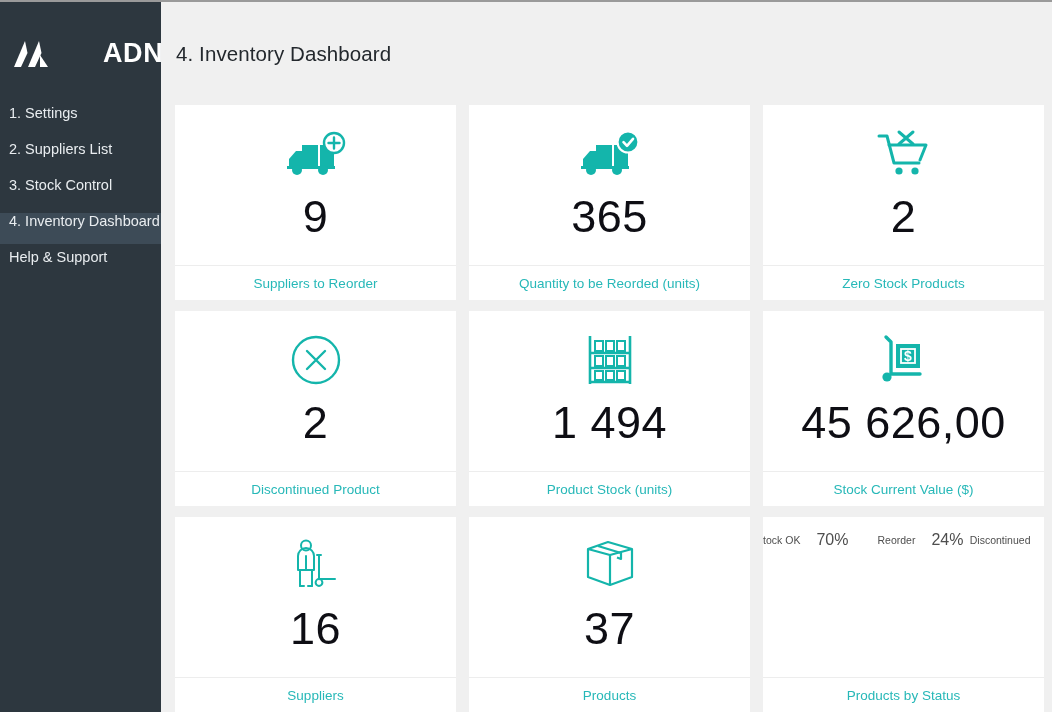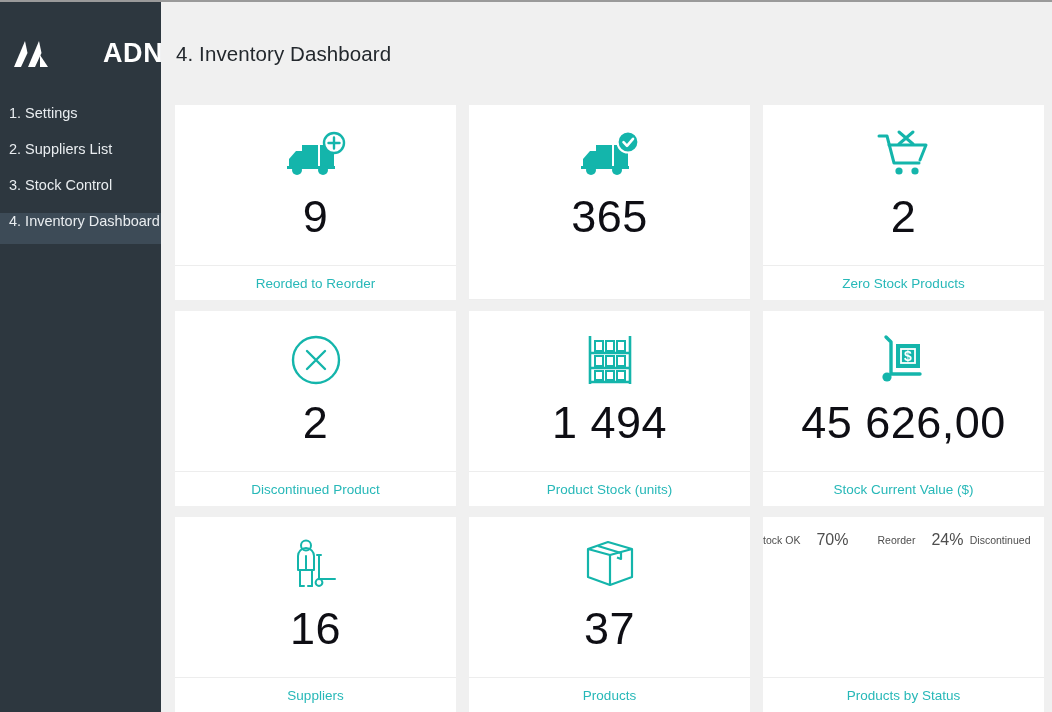--- a/index.html
+++ b/index.html
@@ -211,20 +211,23 @@
     </div>
     <div class="nav-gap"></div>
     <div class="nav-item">
       <span>3. Stock Control</span>
     </div>
     <div class="nav-gap"></div>
     <div class="nav-item active">
       <span>4. Inventory Dashboard</span>
     </div>
     <div class="nav-gap"></div>
+    <div class="nav-item">
+      <span>Help &amp; Support</span>
+    </div>
   </div>
 
 </div>
 
 <div id="main">
 
   <div id="topbar">
     <div id="page-title">4. Inventory Dashboard</div>
   </div>
 
@@ -240,40 +243,41 @@
               <rect x="3" y="37" width="48" height="3"></rect>
             </g>
             <circle cx="13" cy="41" r="5" fill="#14b5ab"></circle>
             <circle cx="39" cy="41" r="5" fill="#14b5ab"></circle>
             <circle cx="50" cy="14" r="10" fill="#ffffff" stroke="#14b5ab" stroke-width="2.4"></circle>
             <path d="M50 8.5 V19.5 M44.5 14 H55.5" stroke="#14b5ab" stroke-width="2.4" stroke-linecap="round"></path>
           </svg>
         </div>
         <div class="card-value">9</div>
       </div>
-      <div class="card-footer">Reorded to Reorder</div>
+      <div class="card-footer">Suppliers to Reorder</div>
     </div>
 
     <div class="card">
       <div class="card-body">
         <div class="card-icon">
           <svg width="64" height="50" viewBox="0 0 64 50">
             <g fill="#14b5ab">
               <path d="M18 16 L34 16 L34 37 L18 37 Z M12 22 L18 22 L18 37 L5 37 L5 30 Z"></path>
               <path d="M36 16 L50 16 L50 37 L36 37 Z"></path>
               <rect x="3" y="37" width="48" height="3"></rect>
             </g>
             <circle cx="13" cy="41" r="5" fill="#14b5ab"></circle>
             <circle cx="39" cy="41" r="5" fill="#14b5ab"></circle>
             <circle cx="50" cy="13" r="10.5" fill="#14b5ab" stroke="#ffffff" stroke-width="2.2"></circle>
             <path d="M45.5 13.2 L49 16.8 L55 9.8" stroke="#ffffff" stroke-width="2.6" fill="none" stroke-linecap="round" stroke-linejoin="round"></path>
           </svg>
         </div>
         <div class="card-value">365</div>
       </div>
+      <div class="card-footer">Quantity to be Reorded (units)</div>
     </div>
 
     <div class="card">
       <div class="card-body">
         <div class="card-icon">
           <svg width="58" height="52" viewBox="0 0 58 52">
             <g stroke="#14b5ab" stroke-width="3" fill="none" stroke-linecap="round" stroke-linejoin="round">
               <path d="M4 8 H12 L19 35 H44"></path>
               <path d="M14 17 H51 L45 32"></path>
               <path d="M24 4 L38 16 M38 4 L24 16"></path>

